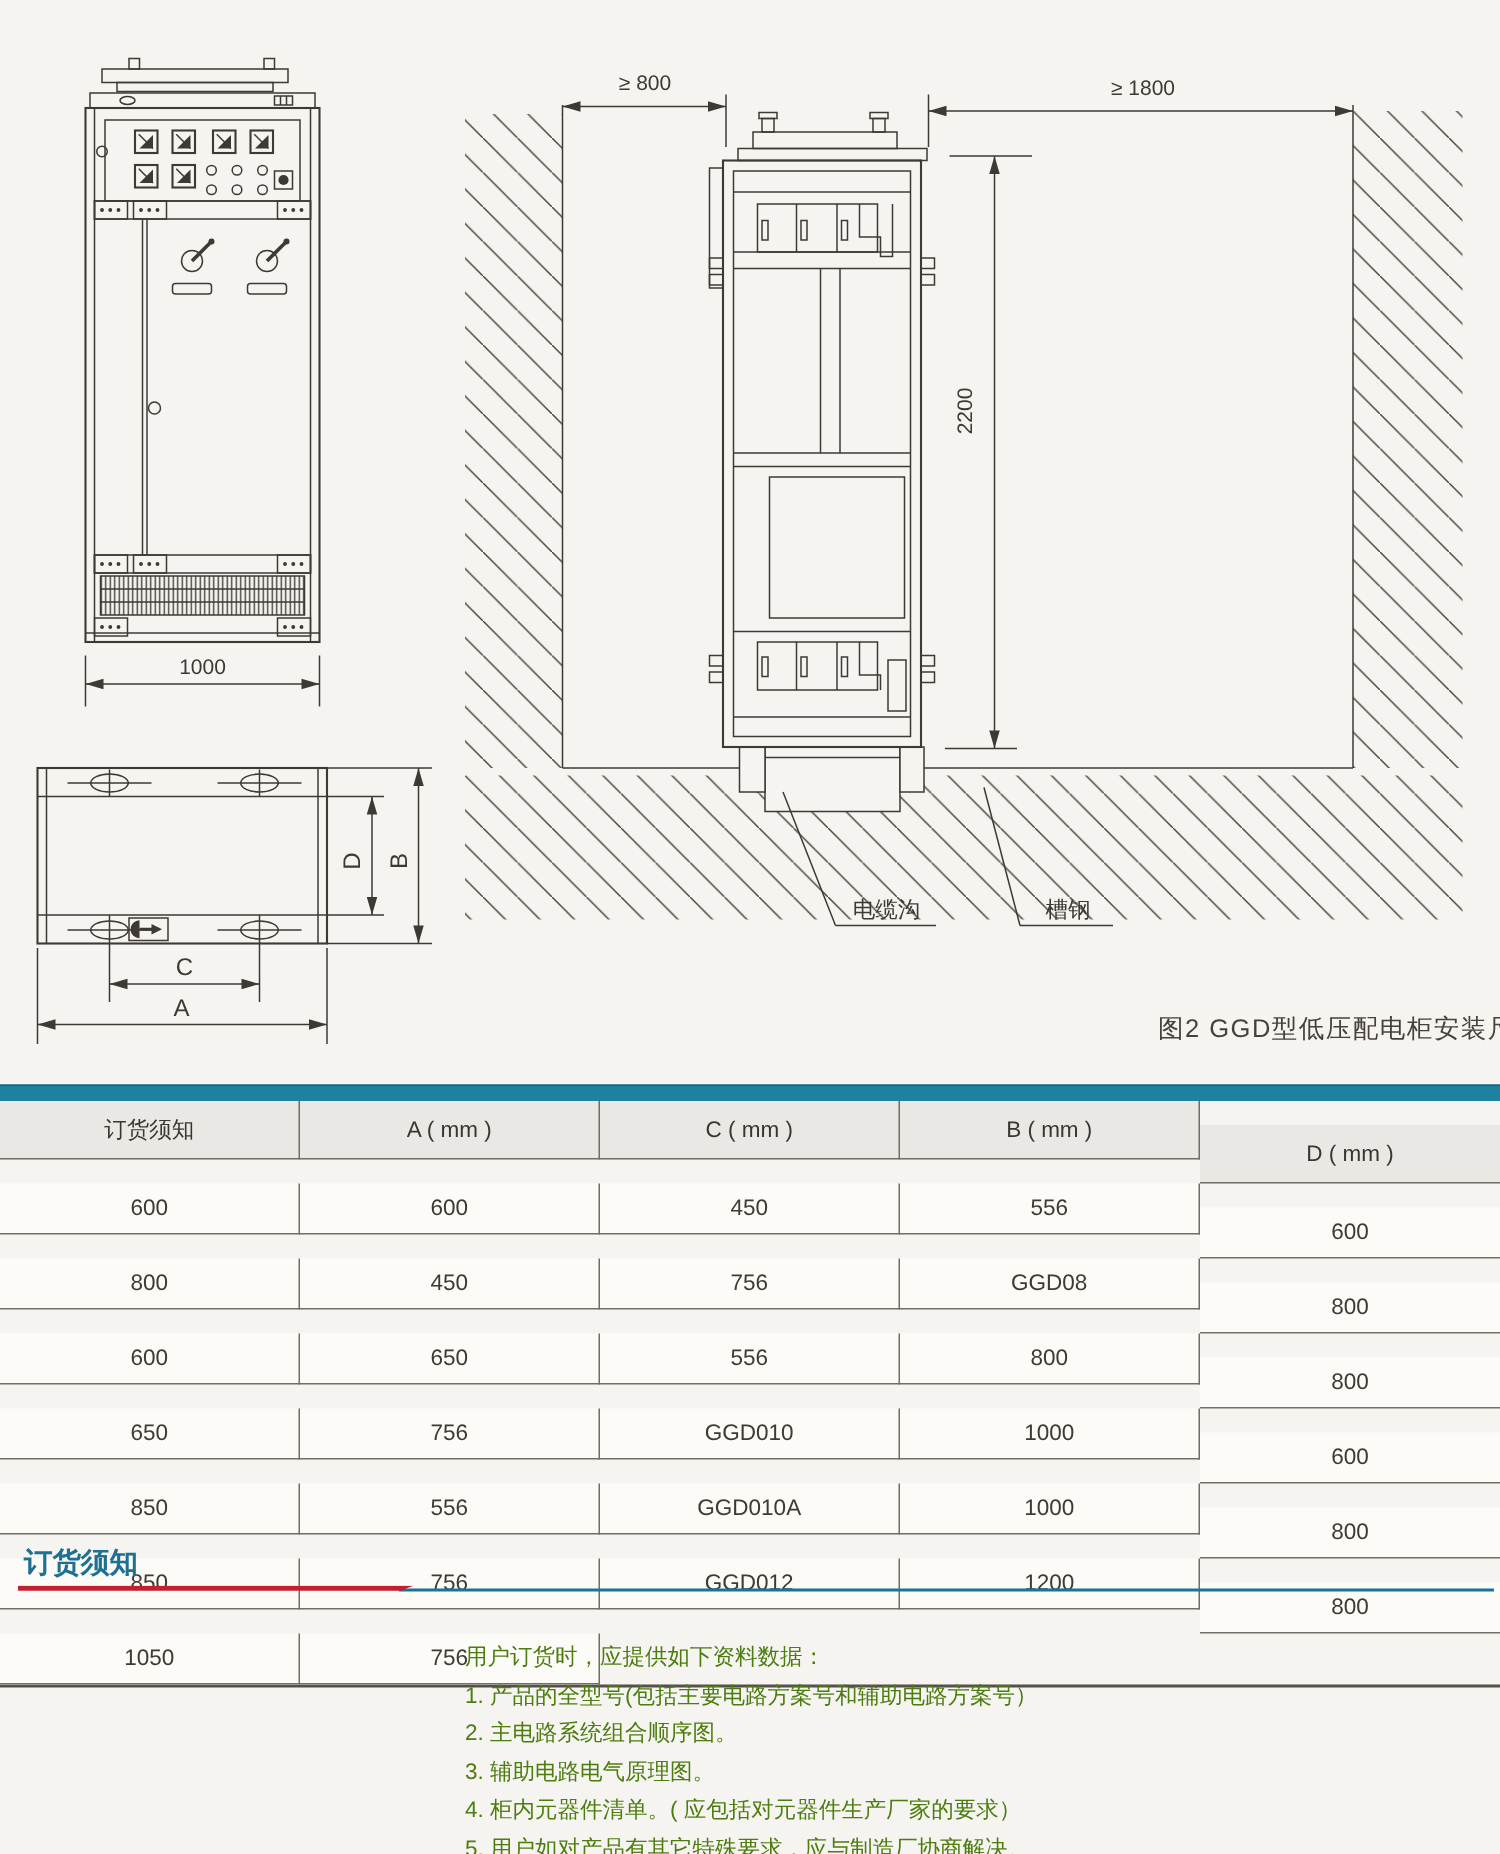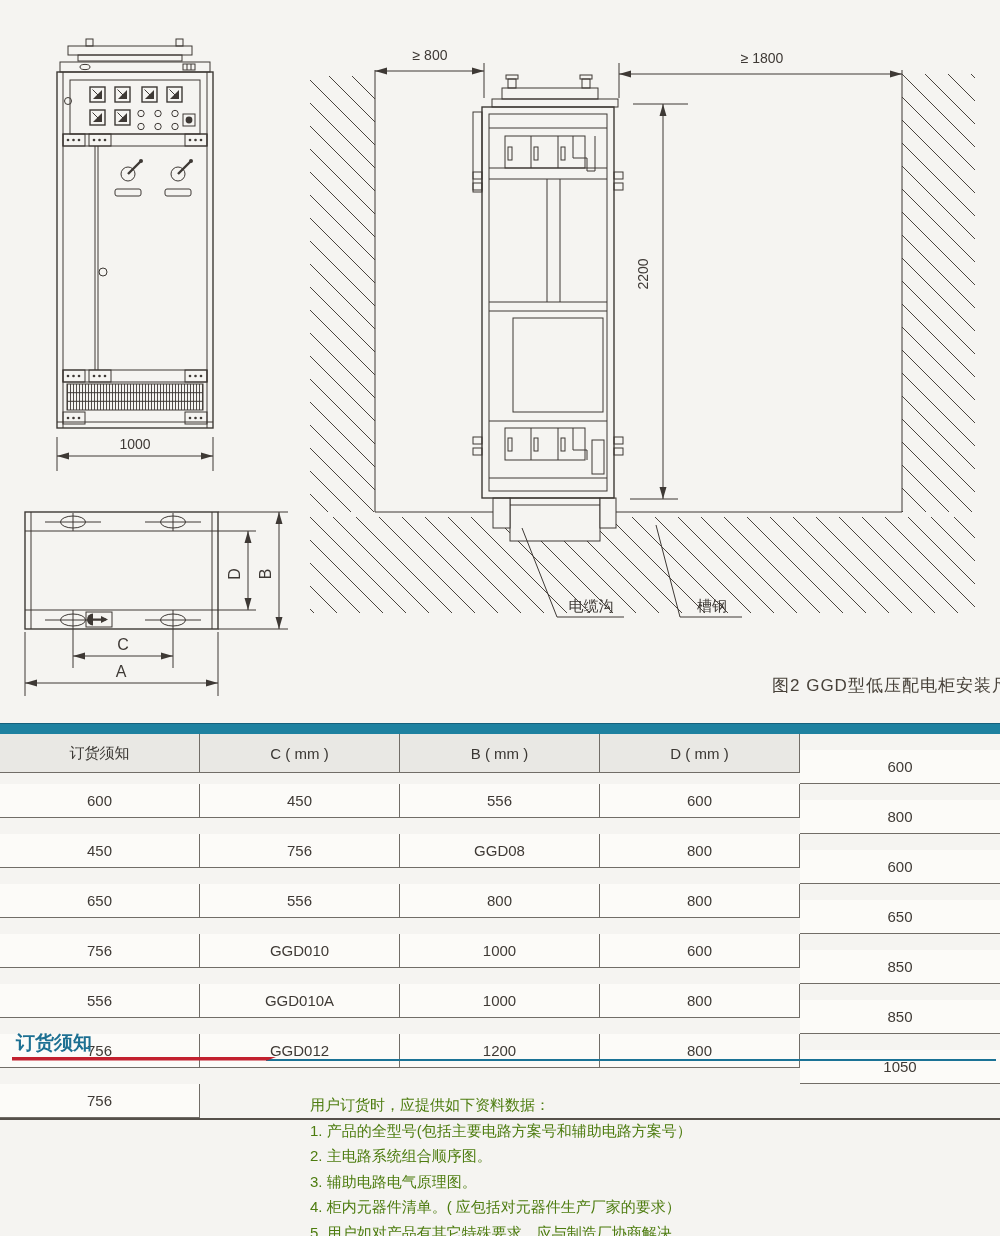--- a/index.html
+++ b/index.html
@@ -308,20 +308,21 @@
     </g>
   </g>
 
   <text x="772" y="691" class="cap">图2  GGD型低压配电柜安装尺寸</text>
 </svg>
 
 <div class="spec-table">
   <div class="t-accent"></div>
   <div class="t-grid">
     <div class="th">订货须知</div>
+    <div class="th">A ( mm )</div>
     <div class="th">C ( mm )</div>
     <div class="th">B ( mm )</div>
     <div class="th">D ( mm )</div>
 
     <div class="td">600</div>
     <div class="td">600</div>
     <div class="td">450</div>
     <div class="td">556</div>
 
     <div class="td">600</div>

